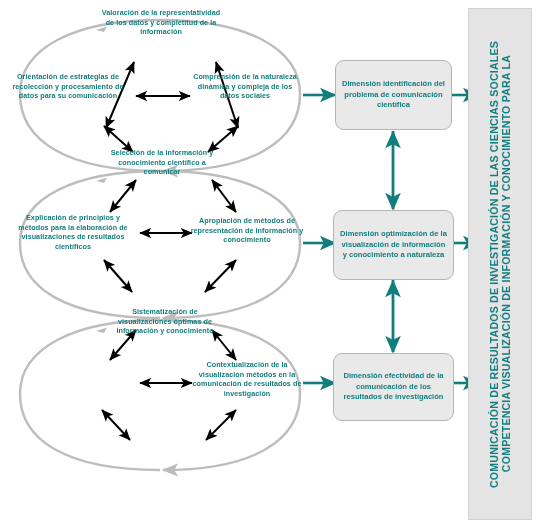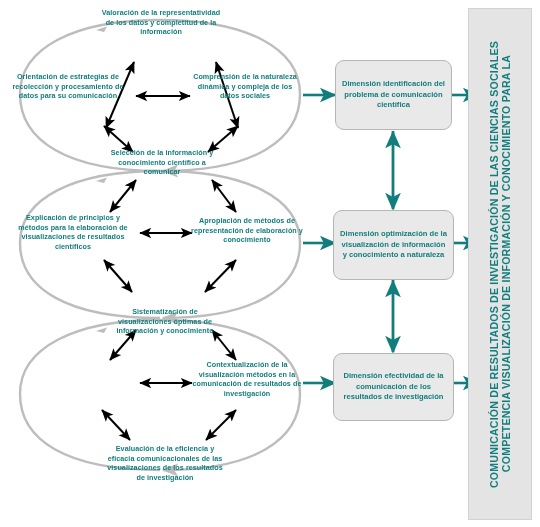--- a/index.html
+++ b/index.html
@@ -160,28 +160,27 @@
   <div class="node-label" style="left:98px; top:8px; width:126px;">Valoración de la representatividad de los datos y completitud de la información</div>
 
   <div class="node-label" style="left:8px; top:72px; width:120px;">Orientación de estrategias de recolección y procesamiento de datos para su comunicación</div>
 
   <div class="node-label" style="left:190px; top:72px; width:110px;">Comprensión de la naturaleza dinámica y compleja de los datos sociales</div>
 
   <div class="node-label" style="left:104px; top:148px; width:116px;">Selección de la información y conocimiento científico a comunicar</div>
 
   <div class="node-label" style="left:10px; top:213px; width:126px;">Explicación de principios y métodos para la elaboración de visualizaciones de resultados científicos</div>
 
-  <div class="node-label" style="left:190px; top:216px; width:114px;">Apropiación de métodos de representación de elaboración y conocimiento</div>
+  <div class="node-label" style="left:190px; top:216px; width:114px;">Apropiación de métodos de representación de información y conocimiento</div>
 
   <div class="node-label" style="left:108px; top:294px; width:114px;margin-top:13px;">Sistematización de visualizaciones óptimas de información y conocimiento</div>
 
 
   <div class="node-label" style="left:188px; top:360px; width:118px;">Contextualización de la visualización métodos en la comunicación de resultados de investigación</div>
 
-  <div class="node-label" style="left:104px; top:444px; width:122px;">Evaluación de la eficiencia y eficacia comunicacionales de las visualizaciones de los resultados de investigación</div>
 
   <div class="dim-box" style="left:335px; top:60px; width:117px; height:70px;">
     <span>Dimensión identificación del problema de comunicación científica</span>
   </div>
 
   <div class="dim-box" style="left:333px; top:210px; width:121px; height:70px;">
     <span>Dimensión optimización de la visualización de información y conocimiento a naturaleza</span>
   </div>
 
   <div class="dim-box" style="left:333px; top:353px; width:121px; height:68px;">

